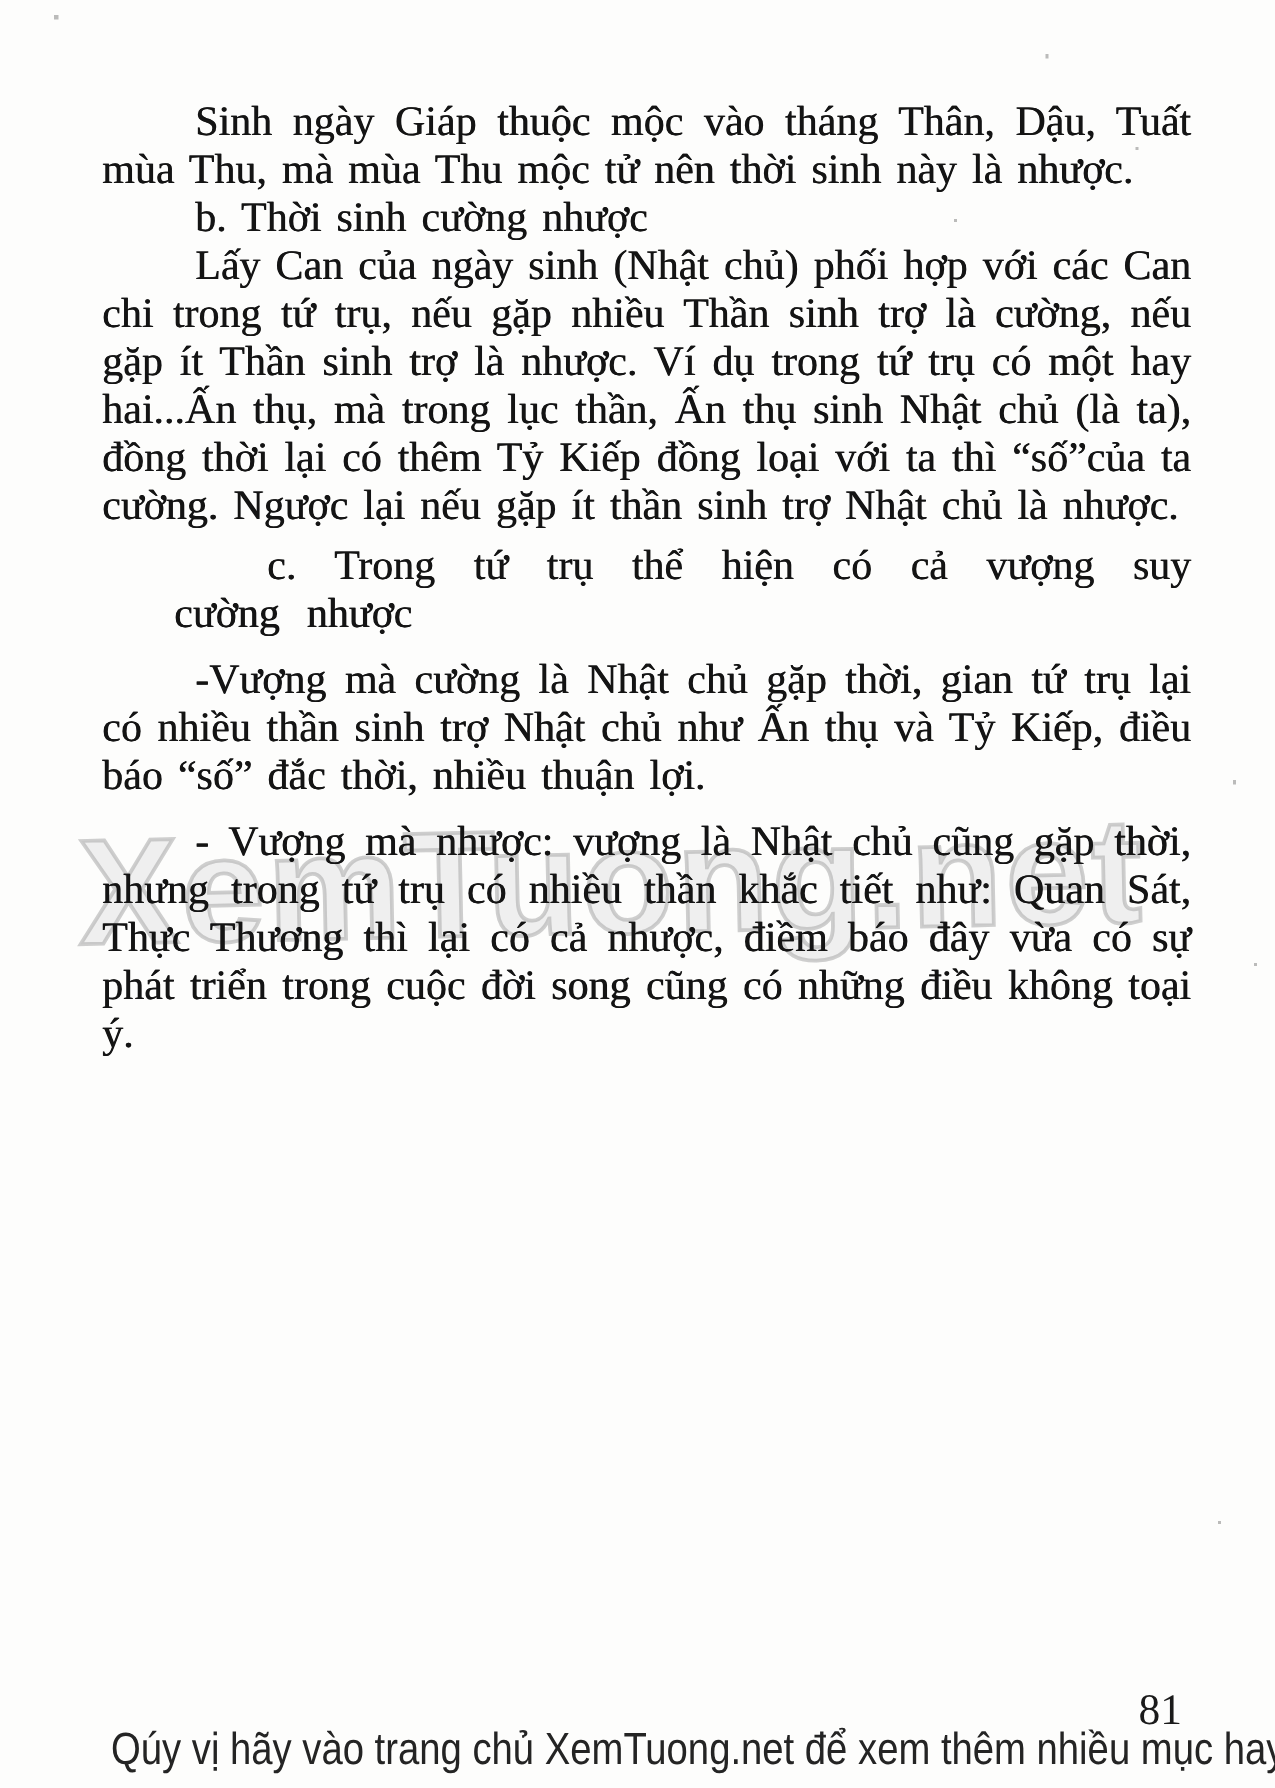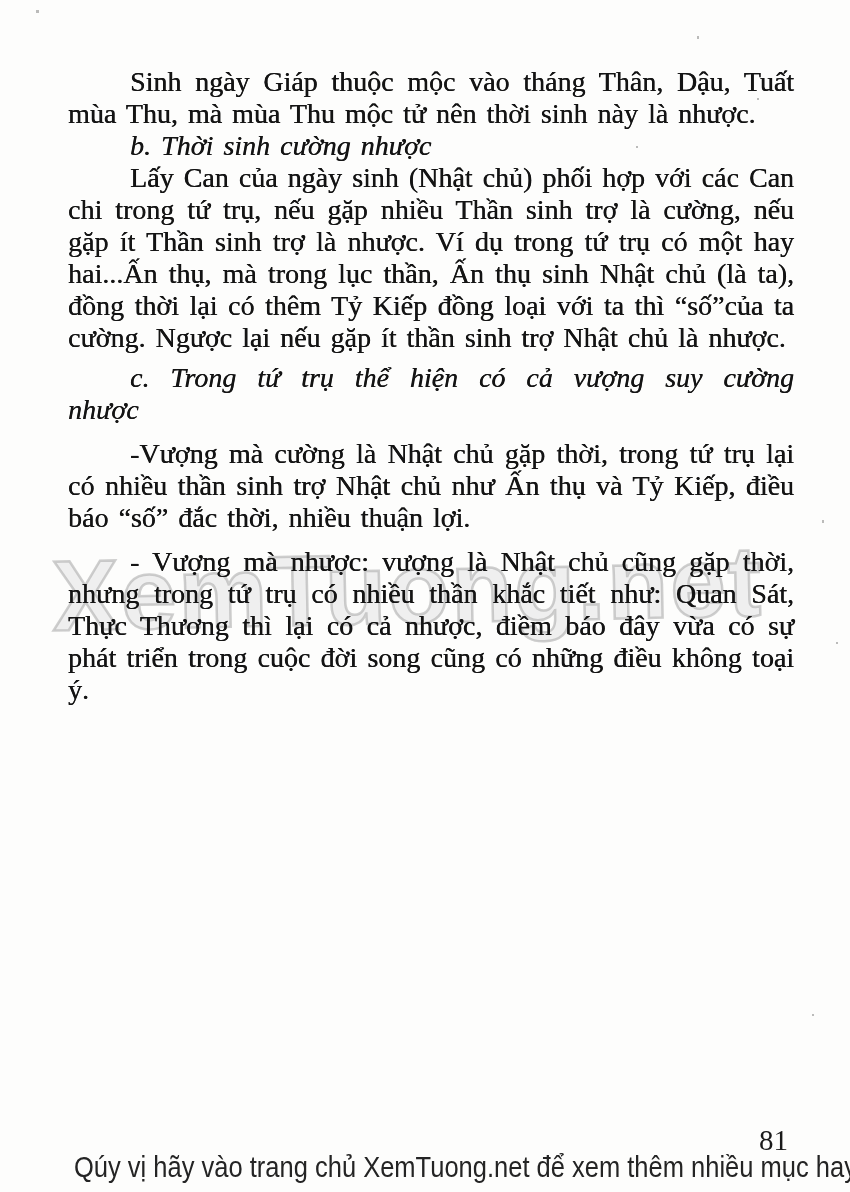--- a/index.html
+++ b/index.html
@@ -21,24 +21,24 @@
   .content p {
     margin:0;
     font-size:28px;
     line-height:32px;
     text-align:justify;
     text-indent:62px;
     word-spacing:3px;
     text-shadow:0.35px 0 0 currentColor; 
   }
   .content p.h-italic {
-    font-style:italic;
   }
   .content p.h-wide {
     word-spacing:11px;
+    margin-left:48px;
   }
   .gap-sm { margin-top:8px !important; }
   .gap    { margin-top:12px !important; }
   
   .watermark {
     position:absolute;
     left:52px; top:538px;
     z-index:1;
     font-family:"Liberation Sans", sans-serif;
     font-weight:bold;
@@ -93,21 +93,21 @@
   <div class="speck" style="left:836px; top:642px;  width:2px; height:2px;"></div>
   <div class="speck" style="left:812px; top:1014px; width:2px; height:2px;"></div>
 
   <div class="watermark">XemTuong.net</div>
 
   <div class="content">
     <p>Sinh ngày Giáp thuộc mộc vào tháng Thân, Dậu, Tuất mùa Thu, mà mùa Thu mộc tử nên thời sinh này là nhược.</p>
     <p class="h-italic">b. Thời sinh cường nhược</p>
     <p>Lấy Can của ngày sinh (Nhật chủ) phối hợp với các Can chi trong tứ trụ, nếu gặp nhiều Thần sinh trợ là cường, nếu gặp ít Thần sinh trợ là nhược. Ví dụ trong tứ trụ có một hay hai...Ấn thụ, mà trong lục thần, Ấn thụ sinh Nhật chủ (là ta), đồng thời lại có thêm Tỷ Kiếp đồng loại với ta thì “số”của ta cường. Ngược lại nếu gặp ít thần sinh trợ Nhật chủ là nhược.</p>
     <p class="h-italic h-wide gap-sm">c. Trong tứ trụ thể hiện có cả vượng suy cường nhược</p>
-    <p class="gap">-Vượng mà cường là Nhật chủ gặp thời, trong tứ trụ lại có nhiều thần sinh trợ Nhật chủ như Ấn thụ và Tỷ Kiếp, điều báo “số” đắc thời, nhiều thuận lợi.</p>
+    <p class="gap">-Vượng mà cường là Nhật chủ gặp thời, gian tứ trụ lại có nhiều thần sinh trợ Nhật chủ như Ấn thụ và Tỷ Kiếp, điều báo “số” đắc thời, nhiều thuận lợi.</p>
     <p class="gap">- Vượng mà nhược: vượng là Nhật chủ cũng gặp thời, nhưng trong tứ trụ có nhiều thần khắc tiết như: Quan Sát, Thực Thương thì lại có cả nhược, điềm báo đây vừa có sự phát triển trong cuộc đời song cũng có những điều không toại ý.</p>
   </div>
 
   <div class="page-number">81</div>
 
   <div class="footer">Qúy vị hãy vào trang chủ XemTuong.net để xem thêm nhiều mục hay khác</div>
 
 </div>
 
 </body></html>

